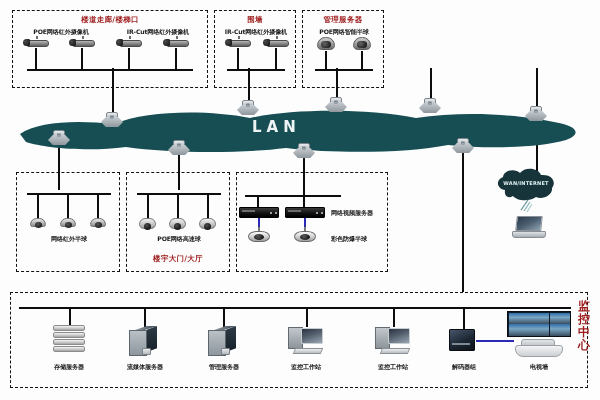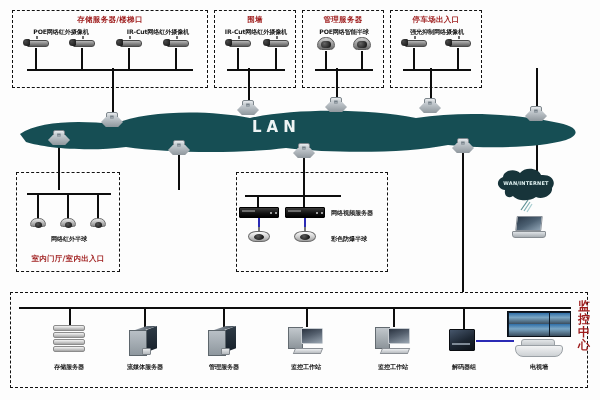--- a/index.html
+++ b/index.html
@@ -330,21 +330,21 @@
     letter-spacing: 0;
   }
   #center-title span { display: block; }
 </style>
 </head>
 <body>
 
 <div id="stage">
 
   <div class="zone" style="left:12px; top:10px; width:196px; height:78px;">
-    <div class="zone-title" style="top:4px;">存储服务器/楼梯口</div>
+    <div class="zone-title" style="top:4px;">楼道走廊/楼梯口</div>
     <div class="dev-label" style="left:2px; top:17px; width:92px;">POE网络红外摄像机</div>
     <div class="dev-label" style="left:96px; top:17px; width:98px;">IR-Cut网络红外摄像机</div>
 
     <div class="cam-bullet" style="left:10px; top:27px;">
       <div class="mount"></div>
         <div class="body"></div>
         <div class="lens"></div>
     </div>
     <div class="cam-bullet" style="left:56px; top:27px;">
       <div class="mount"></div>
@@ -396,37 +396,20 @@
     </div>
     <div class="cam-halfball" style="left:50px; top:26px;">
       <div class="shell"></div>
         <div class="win"></div>
     </div>
     <div class="drop" style="left:22px; top:40px; height:19px;"></div>
     <div class="drop" style="left:58px; top:40px; height:19px;"></div>
     <div class="bus" style="left:12px; top:58px; width:58px;"></div>
   </div>
 
-  <div class="zone" style="left:390px; top:10px; width:92px; height:78px;">
-    <div class="zone-title" style="top:4px;">停车场出入口</div>
-    <div class="dev-label" style="left:-2px; top:17px; width:96px;">强光抑制网络摄像机</div>
-    <div class="cam-bullet" style="left:10px; top:27px;">
-      <div class="mount"></div>
-        <div class="body"></div>
-        <div class="lens"></div>
-    </div>
-    <div class="cam-bullet" style="left:54px; top:27px;">
-      <div class="mount"></div>
-        <div class="body"></div>
-        <div class="lens"></div>
-    </div>
-    <div class="drop" style="left:22px; top:37px; height:22px;"></div>
-    <div class="drop" style="left:66px; top:37px; height:22px;"></div>
-    <div class="bus" style="left:12px; top:58px; width:68px;"></div>
-  </div>
 
 
   <div class="riser" style="left:112px; top:68px; height:52px;"></div>
   <div class="riser" style="left:248px; top:68px; height:40px;"></div>
   <div class="riser" style="left:336px; top:68px; height:36px;"></div>
   <div class="riser" style="left:430px; top:68px; height:36px;"></div>
   <div class="riser" style="left:536px; top:68px; height:46px;"></div>
 
   <svg id="lan-cloud" viewBox="0 0 564 46" preserveAspectRatio="none">
     <path d="M2,26 C20,13 60,12 96,16 C130,2 190,2 232,10 C280,0 350,1 398,10
@@ -500,23 +483,44 @@
     <div class="cam-dome" style="left:43px; top:45px;">
       <div class="cap"></div>
         <div class="eye"></div>
     </div>
     <div class="cam-dome" style="left:73px; top:45px;">
       <div class="cap"></div>
         <div class="eye"></div>
     </div>
 
     <div class="dev-label" style="left:0px; top:62px; width:104px;">网络红外半球</div>
-    <div class="zone-title" style="top:81px;">室内门厅/室内出入口</div>
-  </div>
-
+  </div>
+
+  <div class="zone" style="left:126px; top:172px; width:104px; height:100px;">
+    <div class="bus" style="left:10px; top:20px; width:84px;"></div>
+    <div class="drop" style="left:20px; top:20px; height:26px;"></div>
+    <div class="drop" style="left:50px; top:20px; height:26px;"></div>
+    <div class="drop" style="left:80px; top:20px; height:26px;"></div>
+
+    <div class="cam-speed" style="left:12px; top:45px;">
+      <div class="ball"></div>
+        <div class="drop-lens"></div>
+    </div>
+    <div class="cam-speed" style="left:42px; top:45px;">
+      <div class="ball"></div>
+        <div class="drop-lens"></div>
+    </div>
+    <div class="cam-speed" style="left:72px; top:45px;">
+      <div class="ball"></div>
+        <div class="drop-lens"></div>
+    </div>
+
+    <div class="dev-label" style="left:0px; top:62px; width:104px;">POE网络高速球</div>
+    <div class="zone-title" style="top:81px;">楼宇大门/大厅</div>
+  </div>
 
   <div class="zone" style="left:236px; top:172px; width:152px; height:100px;">
     <div class="bus" style="left:8px; top:22px; width:96px;"></div>
     <div class="drop" style="left:20px; top:22px; height:12px;"></div>
     <div class="drop" style="left:66px; top:22px; height:12px;"></div>
 
     <div class="vidserver" style="left:2px; top:34px;">
       <div class="strip"></div>
         <div class="led" style="left:30px;"></div>
         <div class="led" style="left:35px;"></div>

